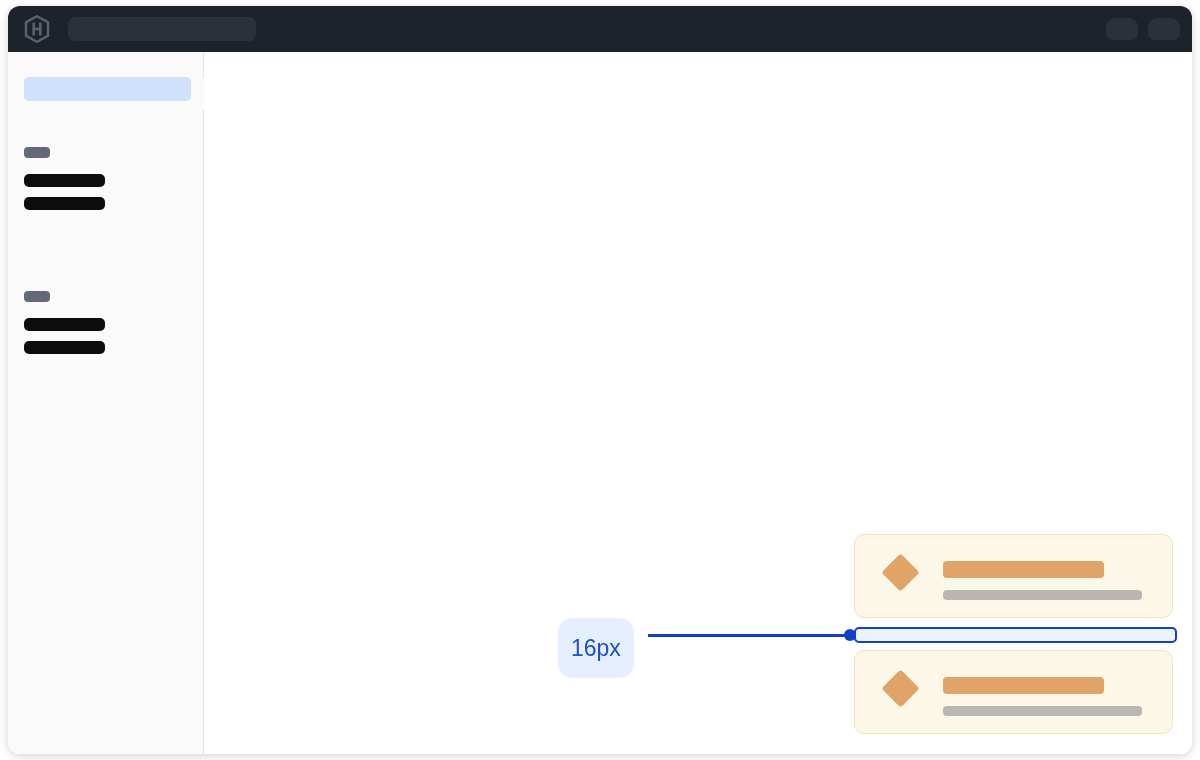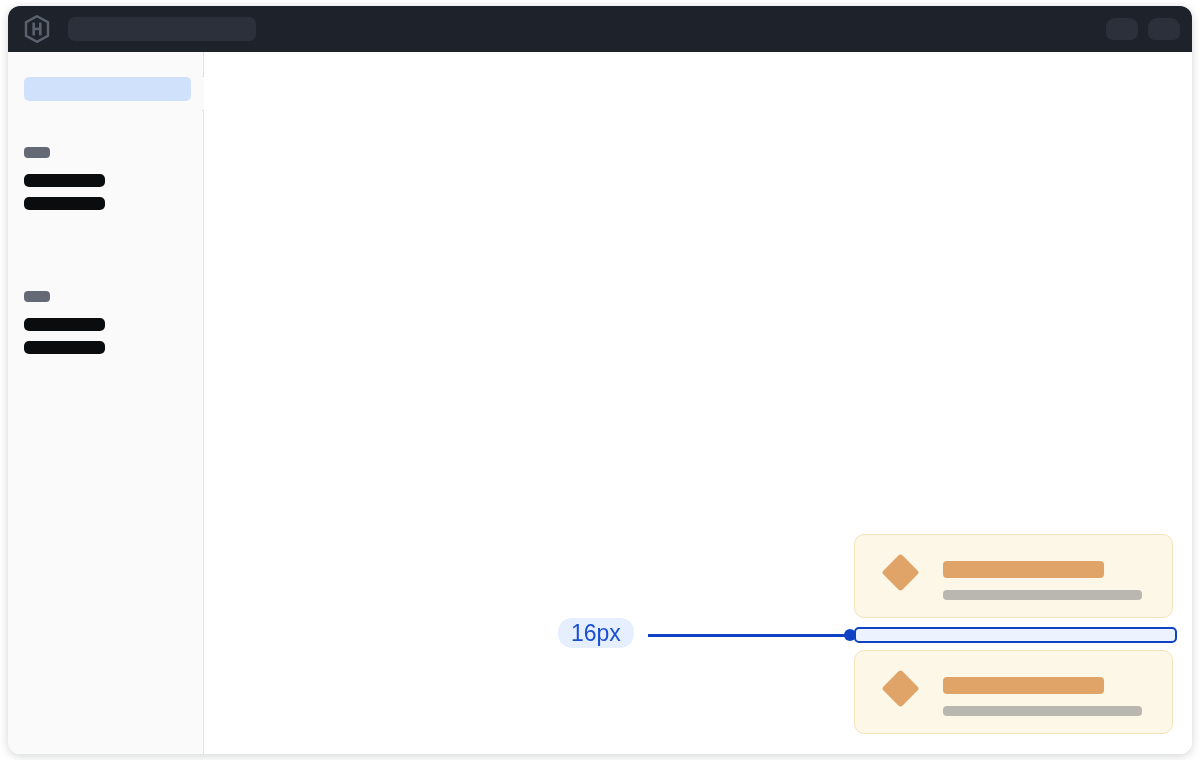--- a/index.html
+++ b/index.html
@@ -222,21 +222,21 @@
     width: 12px;
     height: 12px;
     border-radius: 50%;
     background: #0f42c4;
   }
 
   #measure-label {
     position: absolute;
     left: 354px;
     top: 566px;
-    padding: 2px 13px;
+    padding: 17px 13px;
     background: #e6efff;
     border-radius: 14px;
     color: #1a4fd0;
     font-size: 23px;
     line-height: 26px;
     font-family: "Liberation Sans", sans-serif;
     white-space: nowrap;
   }
 </style>
 </head>

